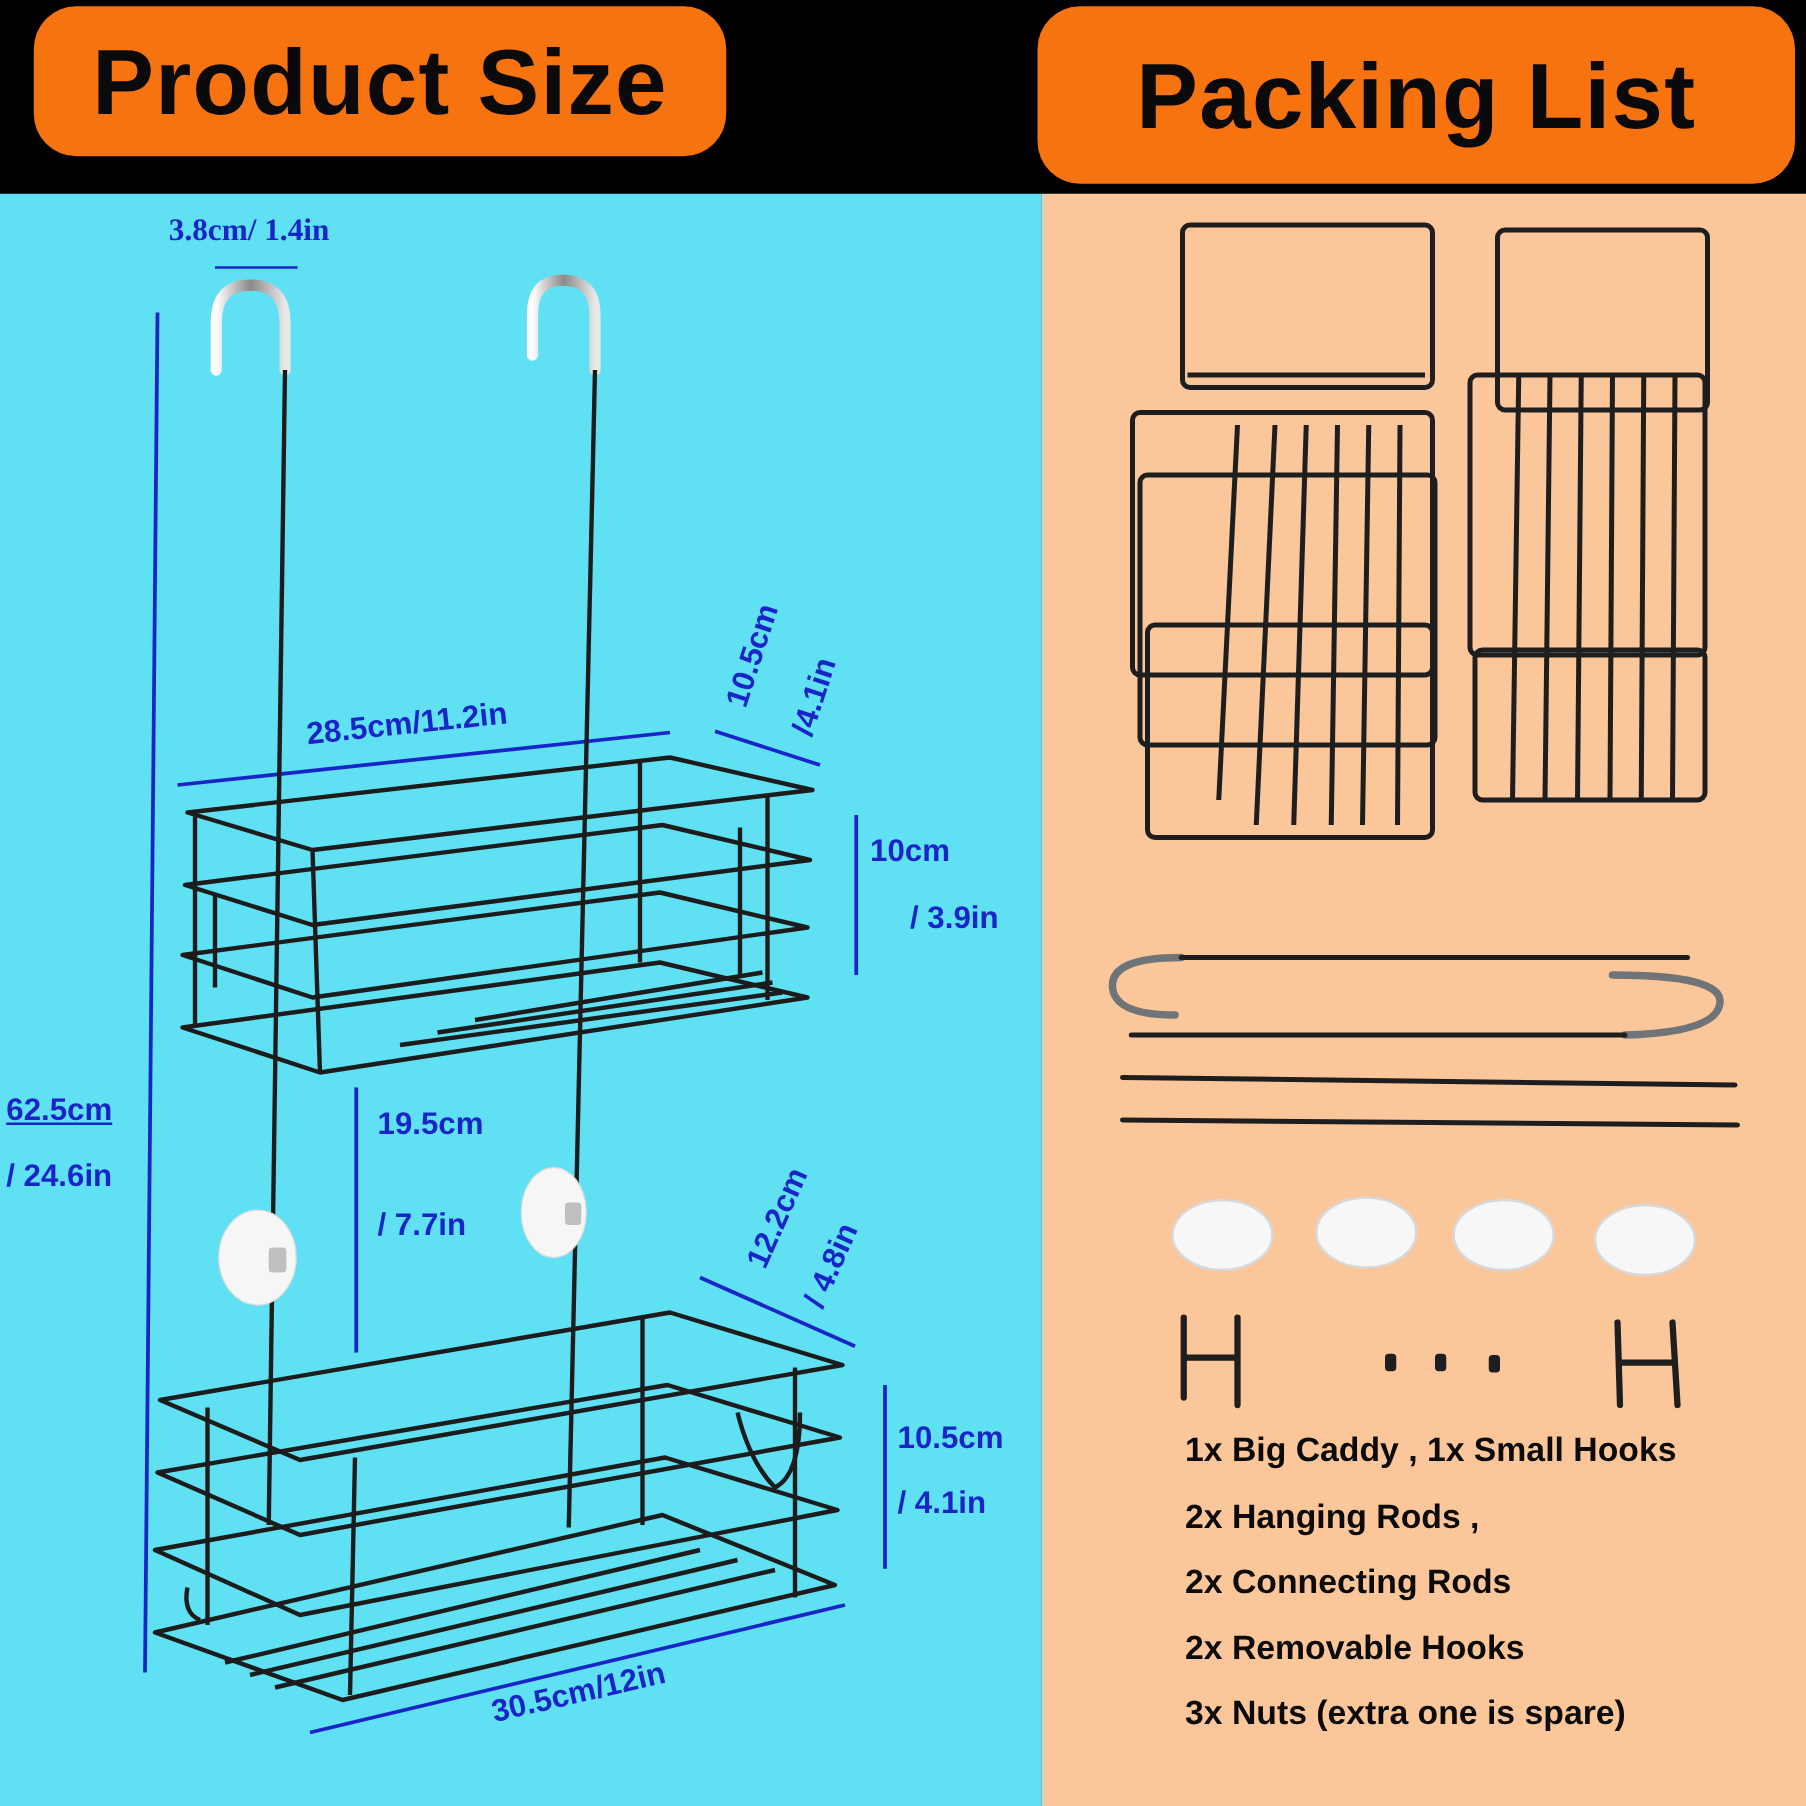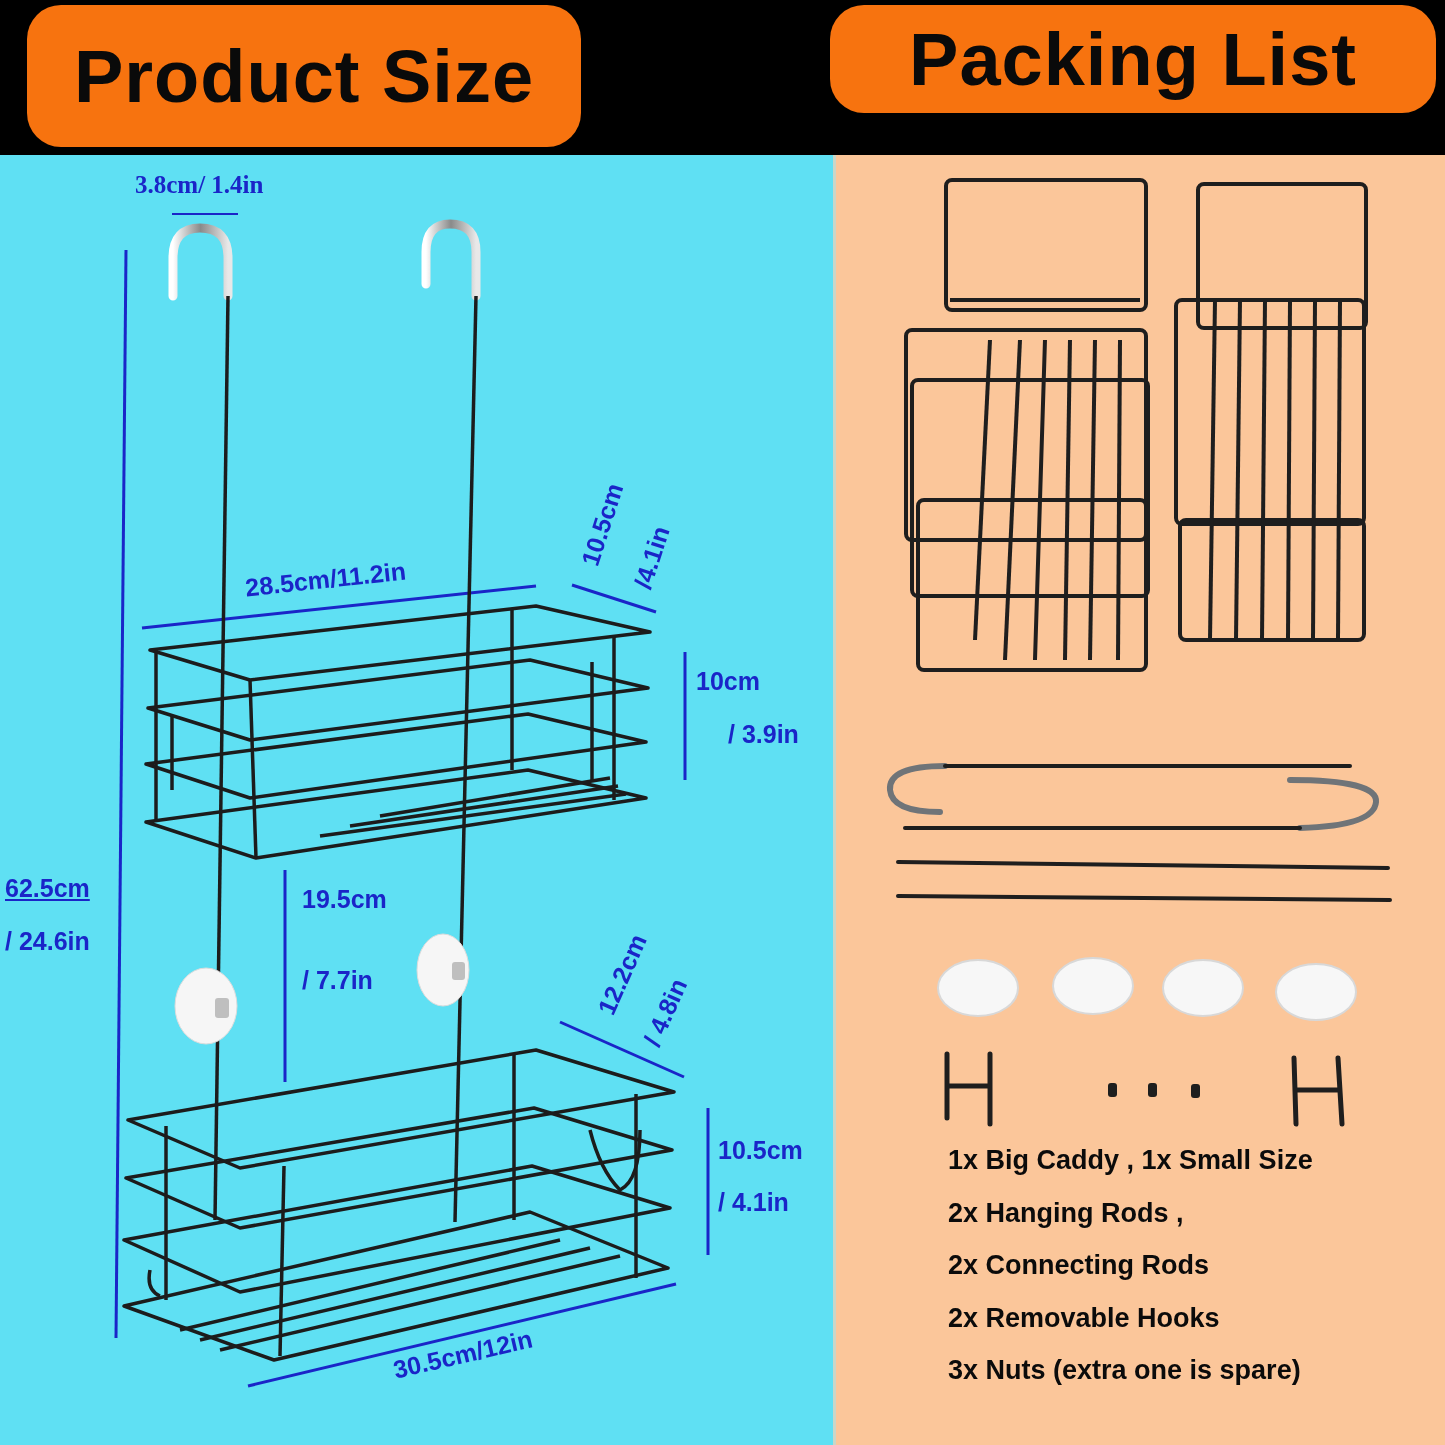--- a/index.html
+++ b/index.html
@@ -6,22 +6,22 @@
   body {
     width: 1445px; height: 1445px; position: relative; overflow: hidden;
     background: #000; font-family: "Liberation Sans", sans-serif;
   }
   .header-bar { position: absolute; left: 0; top: 0; width: 1445px; height: 155px; background: #000; }
   .title-pill {
     position: absolute; background: #f7730f; border-radius: 34px;
     display: flex; align-items: center; justify-content: center;
     color: #0a0a0a; font-weight: bold; font-size: 74px; letter-spacing: 1px;
   }
-  #pill-left { left: 27px; top: 5px; width: 554px; height: 142px; }
-  #pill-right { left: 830px; top: 5px; width: 606px; height: 108px; }
+  #pill-left { left: 27px; top: 5px; width: 554px; height: 120px; }
+  #pill-right { left: 830px; top: 5px; width: 606px; height: 142px; }
   .panel-left { position: absolute; left: 0; top: 155px; width: 833px; height: 1290px; background: #5fe0f3; }
   .panel-right { position: absolute; left: 836px; top: 155px; width: 609px; height: 1290px; background: #fbc69a; }
   .divider { position: absolute; left: 833px; top: 155px; width: 3px; height: 1290px; background: #c9d6c8; }
   svg.art { position: absolute; left: 0; top: 0; }
   .dim { position: absolute; color: #1a25c8; font-weight: bold; font-size: 25px; white-space: nowrap; }
   .packlist { position: absolute; left: 948px; top: 1140px; }
   .pack-item { color: #0b0b0b; font-weight: bold; font-size: 27px; height: 52.6px; line-height: 40px; white-space: nowrap; }
 </style>
 </head>
 <body>
@@ -167,18 +167,18 @@
 <div class="dim" style="left:728px; top:720px;">/ 3.9in</div>
 <div class="dim" style="left:302px; top:885px;">19.5cm</div>
 <div class="dim" style="left:302px; top:966px;">/ 7.7in</div>
 <div class="dim" style="left:580px; top:960px; transform:rotate(-66deg);">12.2cm</div>
 <div class="dim" style="left:630px; top:998px; transform:rotate(-66deg);">/ 4.8in</div>
 <div class="dim" style="left:718px; top:1136px;">10.5cm</div>
 <div class="dim" style="left:718px; top:1188px;">/ 4.1in</div>
 <div class="dim" style="left:392px; top:1340px; transform:rotate(-13deg);">30.5cm/12in</div>
 
 <div class="packlist">
-  <div class="pack-item">1x Big Caddy , 1x Small Size</div>
+  <div class="pack-item">1x Big Caddy , 1x Small Hooks</div>
   <div class="pack-item">2x Hanging Rods ,</div>
   <div class="pack-item">2x Connecting Rods</div>
   <div class="pack-item">2x Removable Hooks</div>
   <div class="pack-item">3x Nuts (extra one is spare)</div>
 </div>
 
 </body></html>

